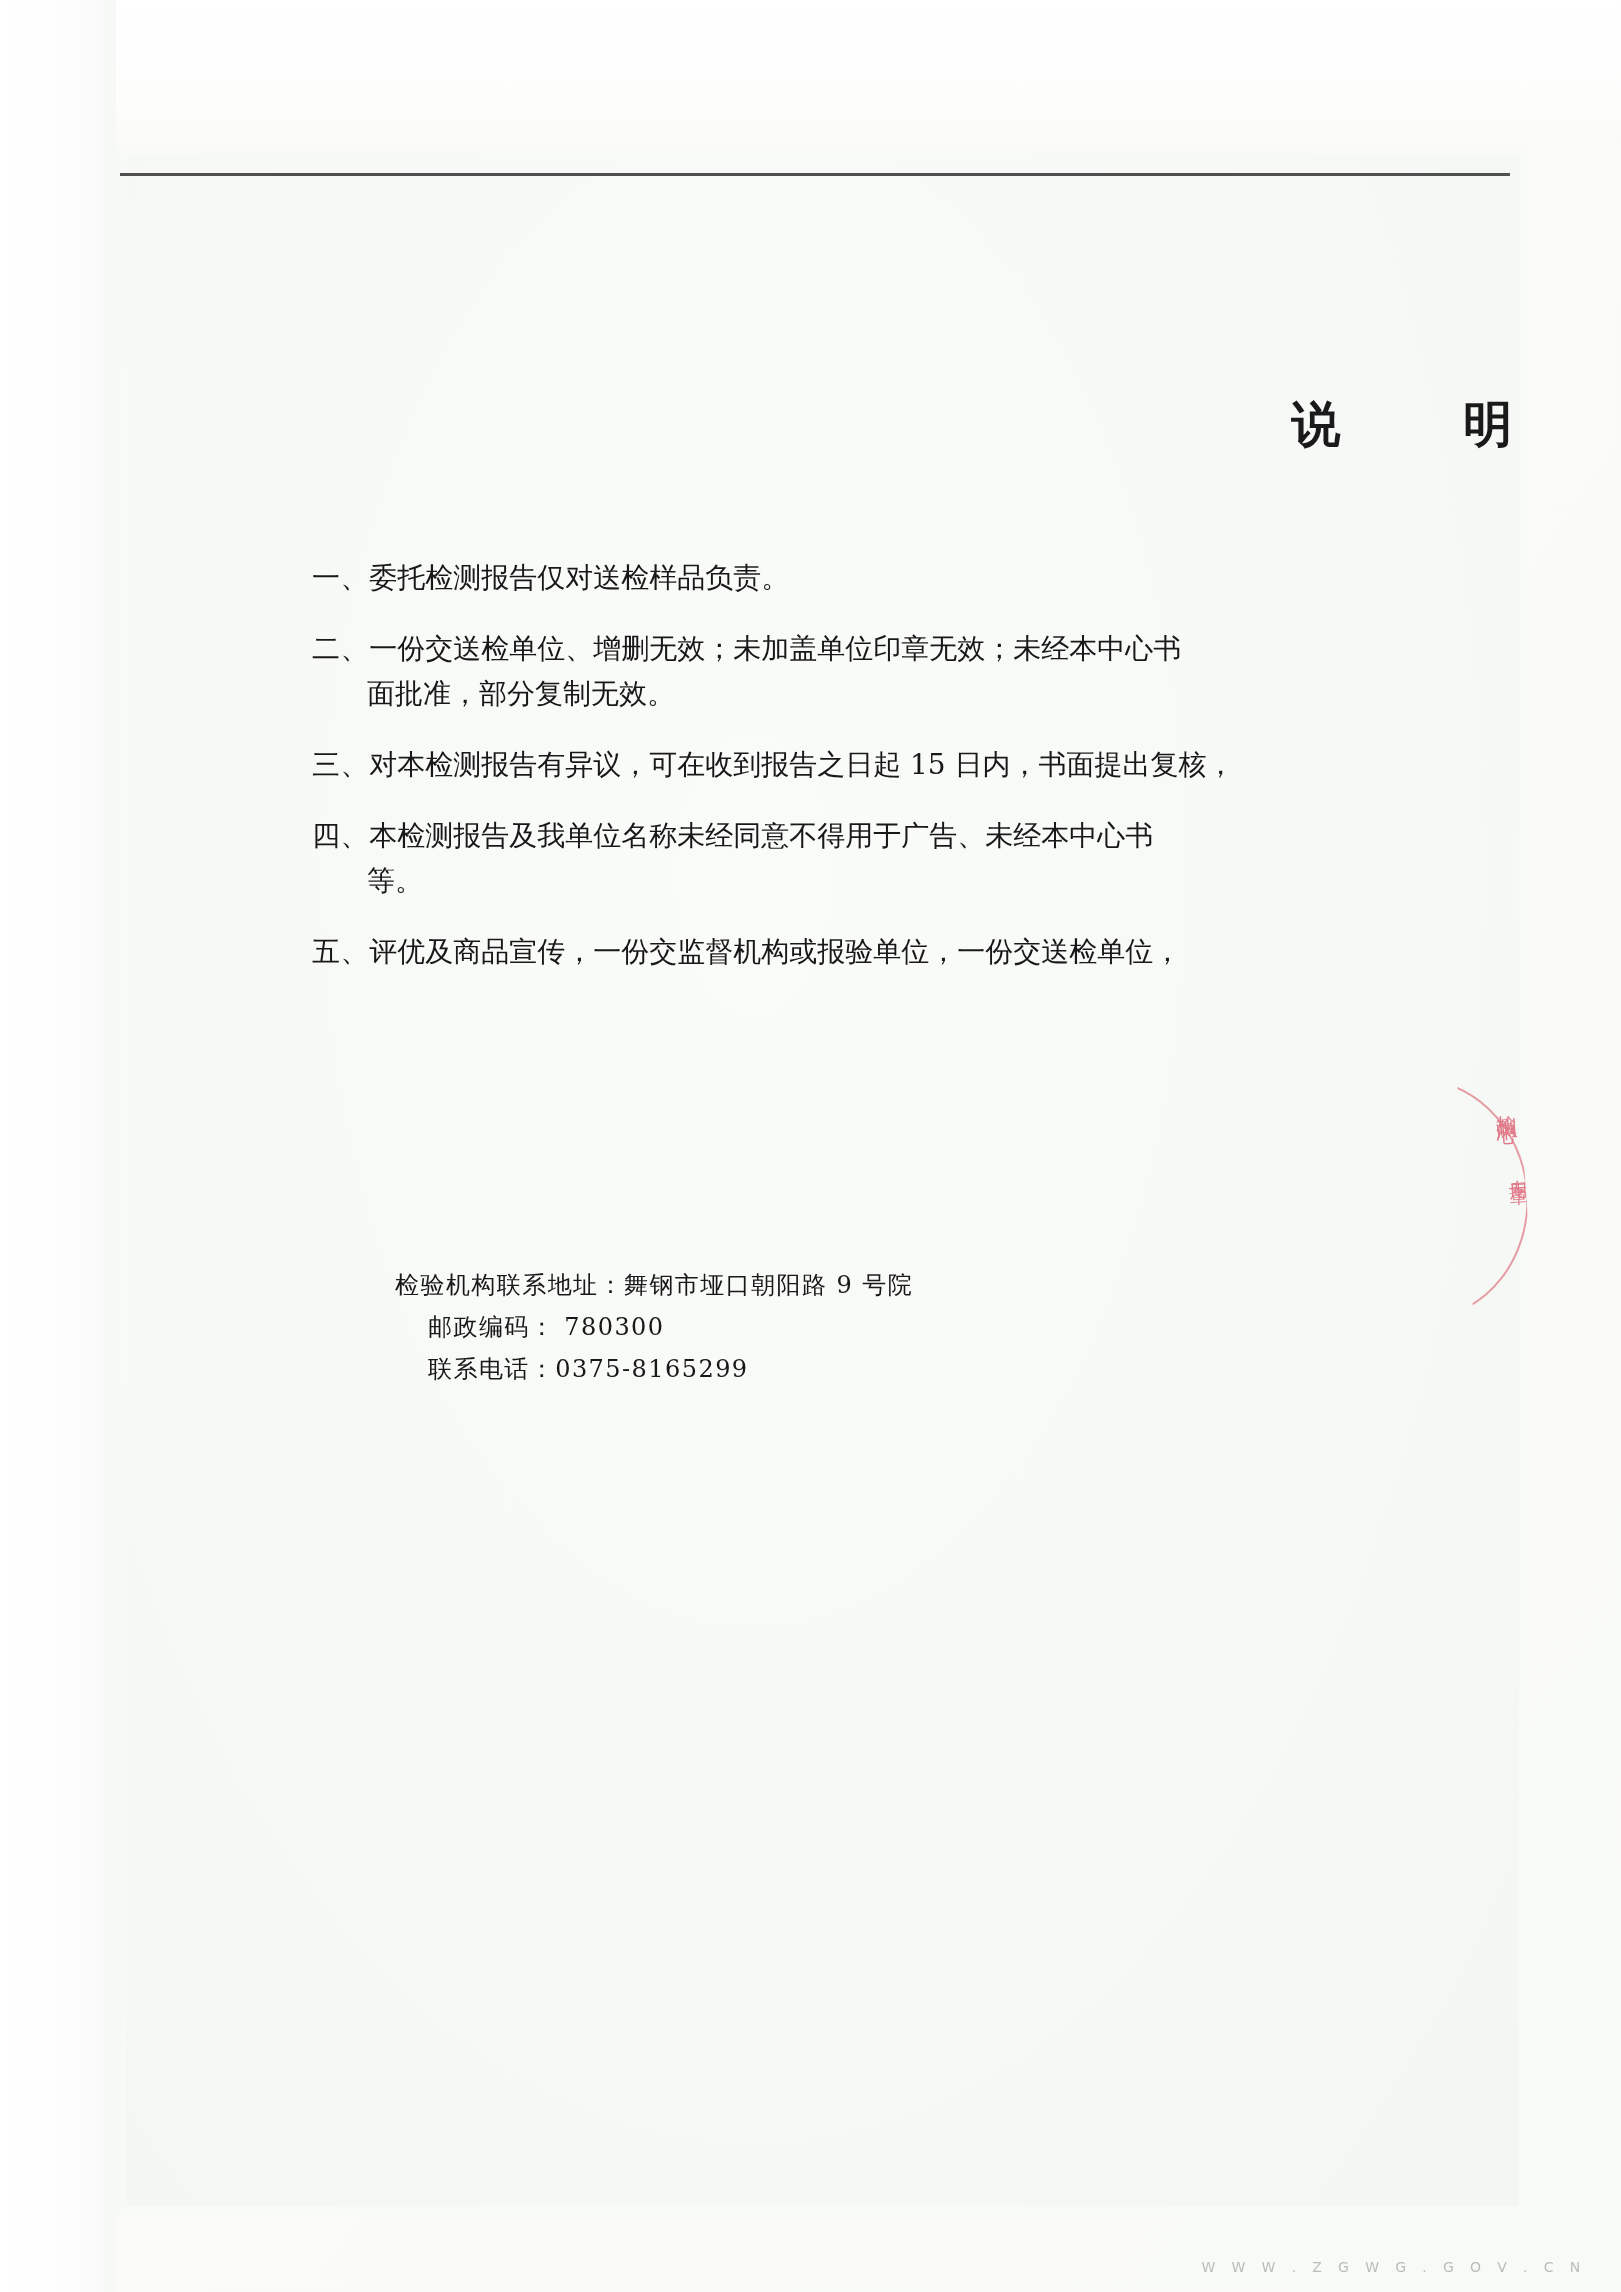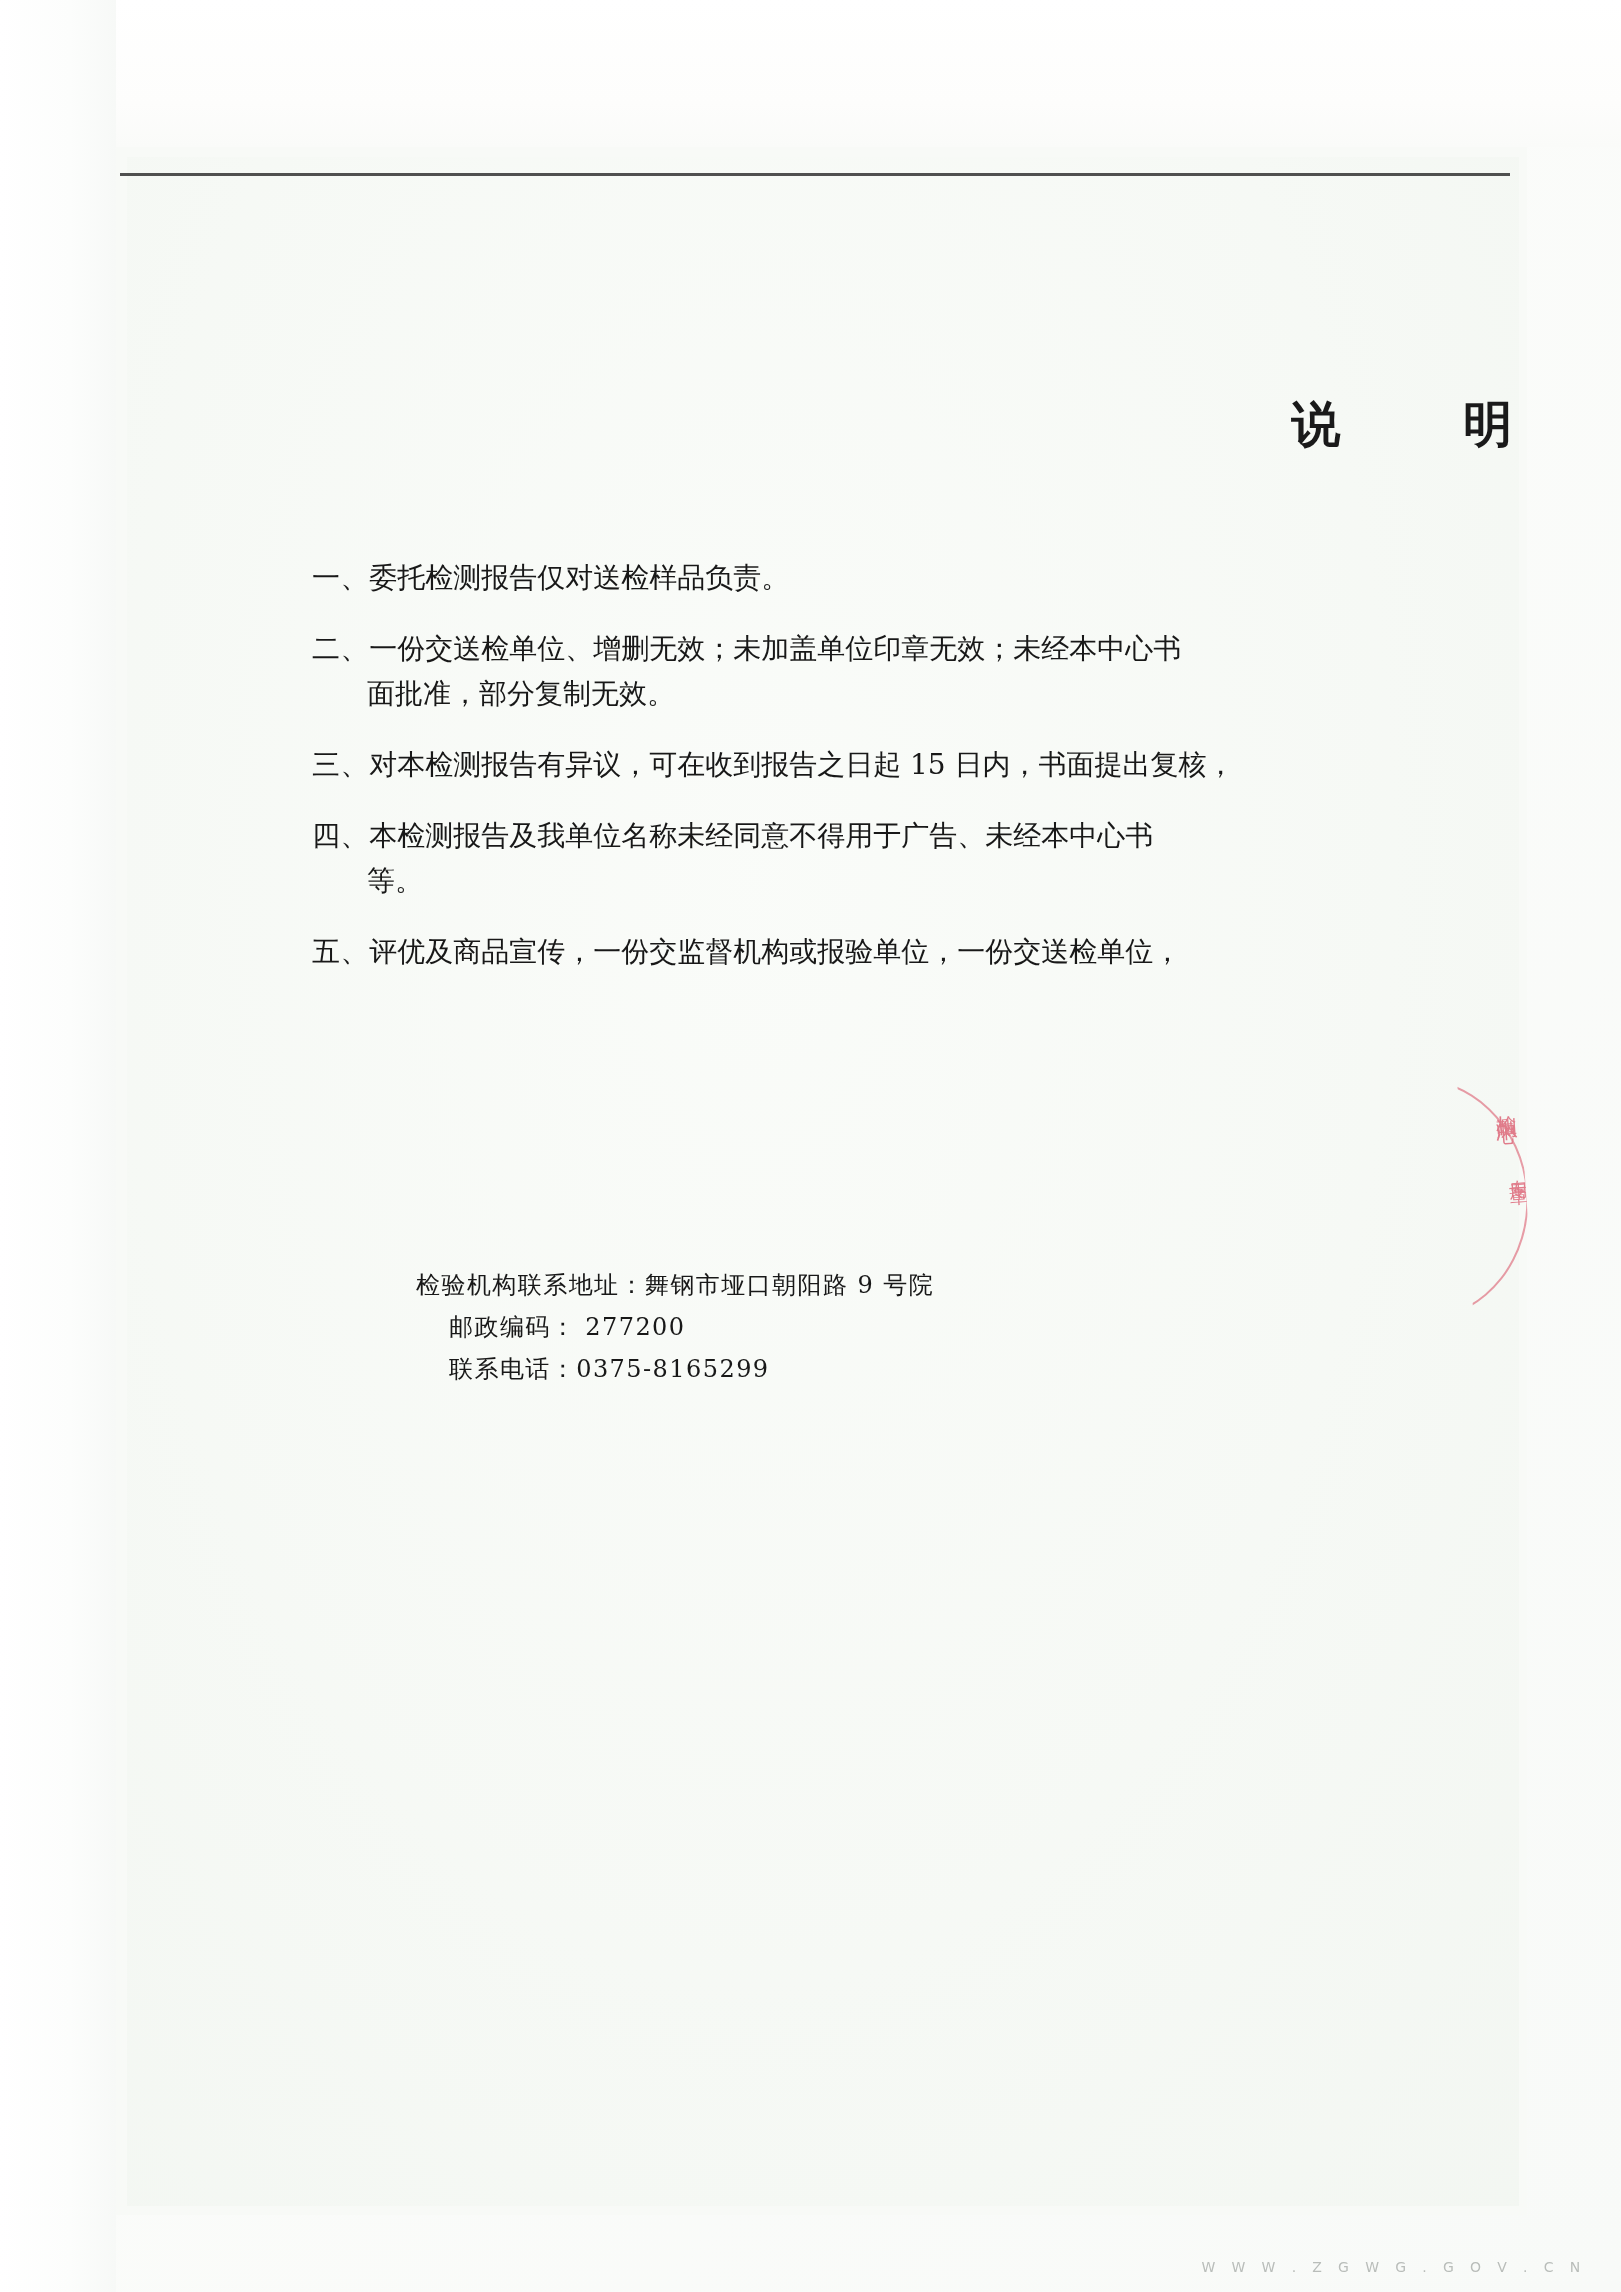--- a/index.html
+++ b/index.html
@@ -117,21 +117,21 @@
   .clause .body {
     display: inline;
   }
   .clause .cont {
     display: block;
     text-indent: 55px;
   }
 
   .footer-block {
     position: absolute;
-    left: 300px;
+    left: 279px;
     top: 1117px;
     width: 882px;
     font-family: "DejaVu Serif", serif;
     font-size: 24px;
     line-height: 1.75;
     letter-spacing: 0.06em;
     color: #181818;
   }
   .footer-block .fline { display: block; white-space: pre; }
   .footer-block .findent { padding-left: 33px; }
@@ -229,21 +229,21 @@
       </div>
 
       <div class="clause">
         <span class="num">五、</span><span class="body">评优及商品宣传，一份交监督机构或报验单位，一份交送检单位，</span>
       </div>
 
     </div>
 
     <div class="footer-block">
       <span class="fline">检验机构联系地址：舞钢市垭口朝阳路 9 号院</span>
-      <span class="fline findent">邮政编码： 277200</span>
+      <span class="fline findent">邮政编码： 780300</span>
       <span class="fline findent">联系电话：0375-8165299</span>
     </div>
 
   </div>
 
   <div class="stamp">
     <div class="seal-border"></div>
     <div class="seal-text">检测中心</div>
     <div class="seal-text2">专用章</div>
   </div>

